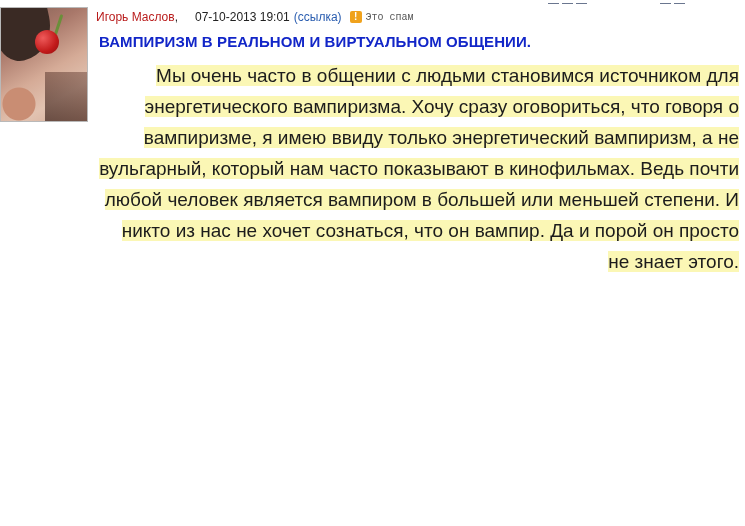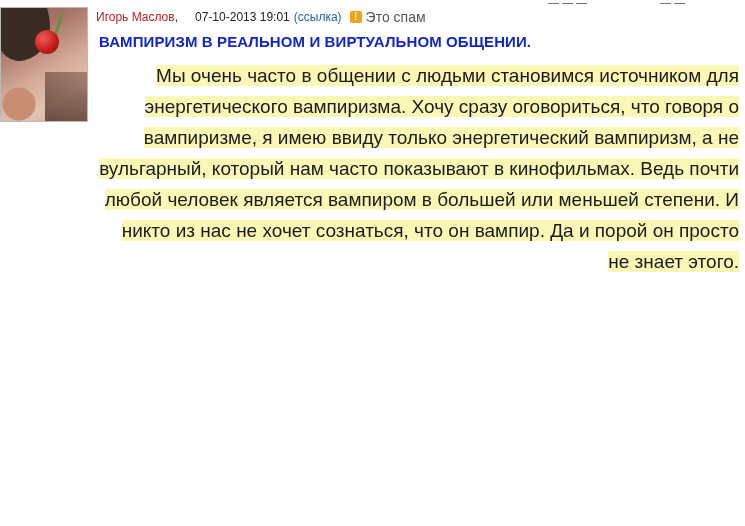--- a/index.html
+++ b/index.html
@@ -126,21 +126,22 @@
     color: #ffffff;
     font-size: 10px;
     font-weight: bold;
     line-height: 12px;
     text-align: center;
     border-radius: 2px;
     margin-right: 4px;
   }
   .post-header .spam-text {
     color: #555;
-    font-size: 14px;
+    font-size: 10px;
+    font-family: Liberation Mono, monospace;
   }
 
   
   .post-title {
     position: absolute;
     left: 99px;
     top: 33px;
     width: 630px;
     color: #1226c8;
     font-weight: bold;

